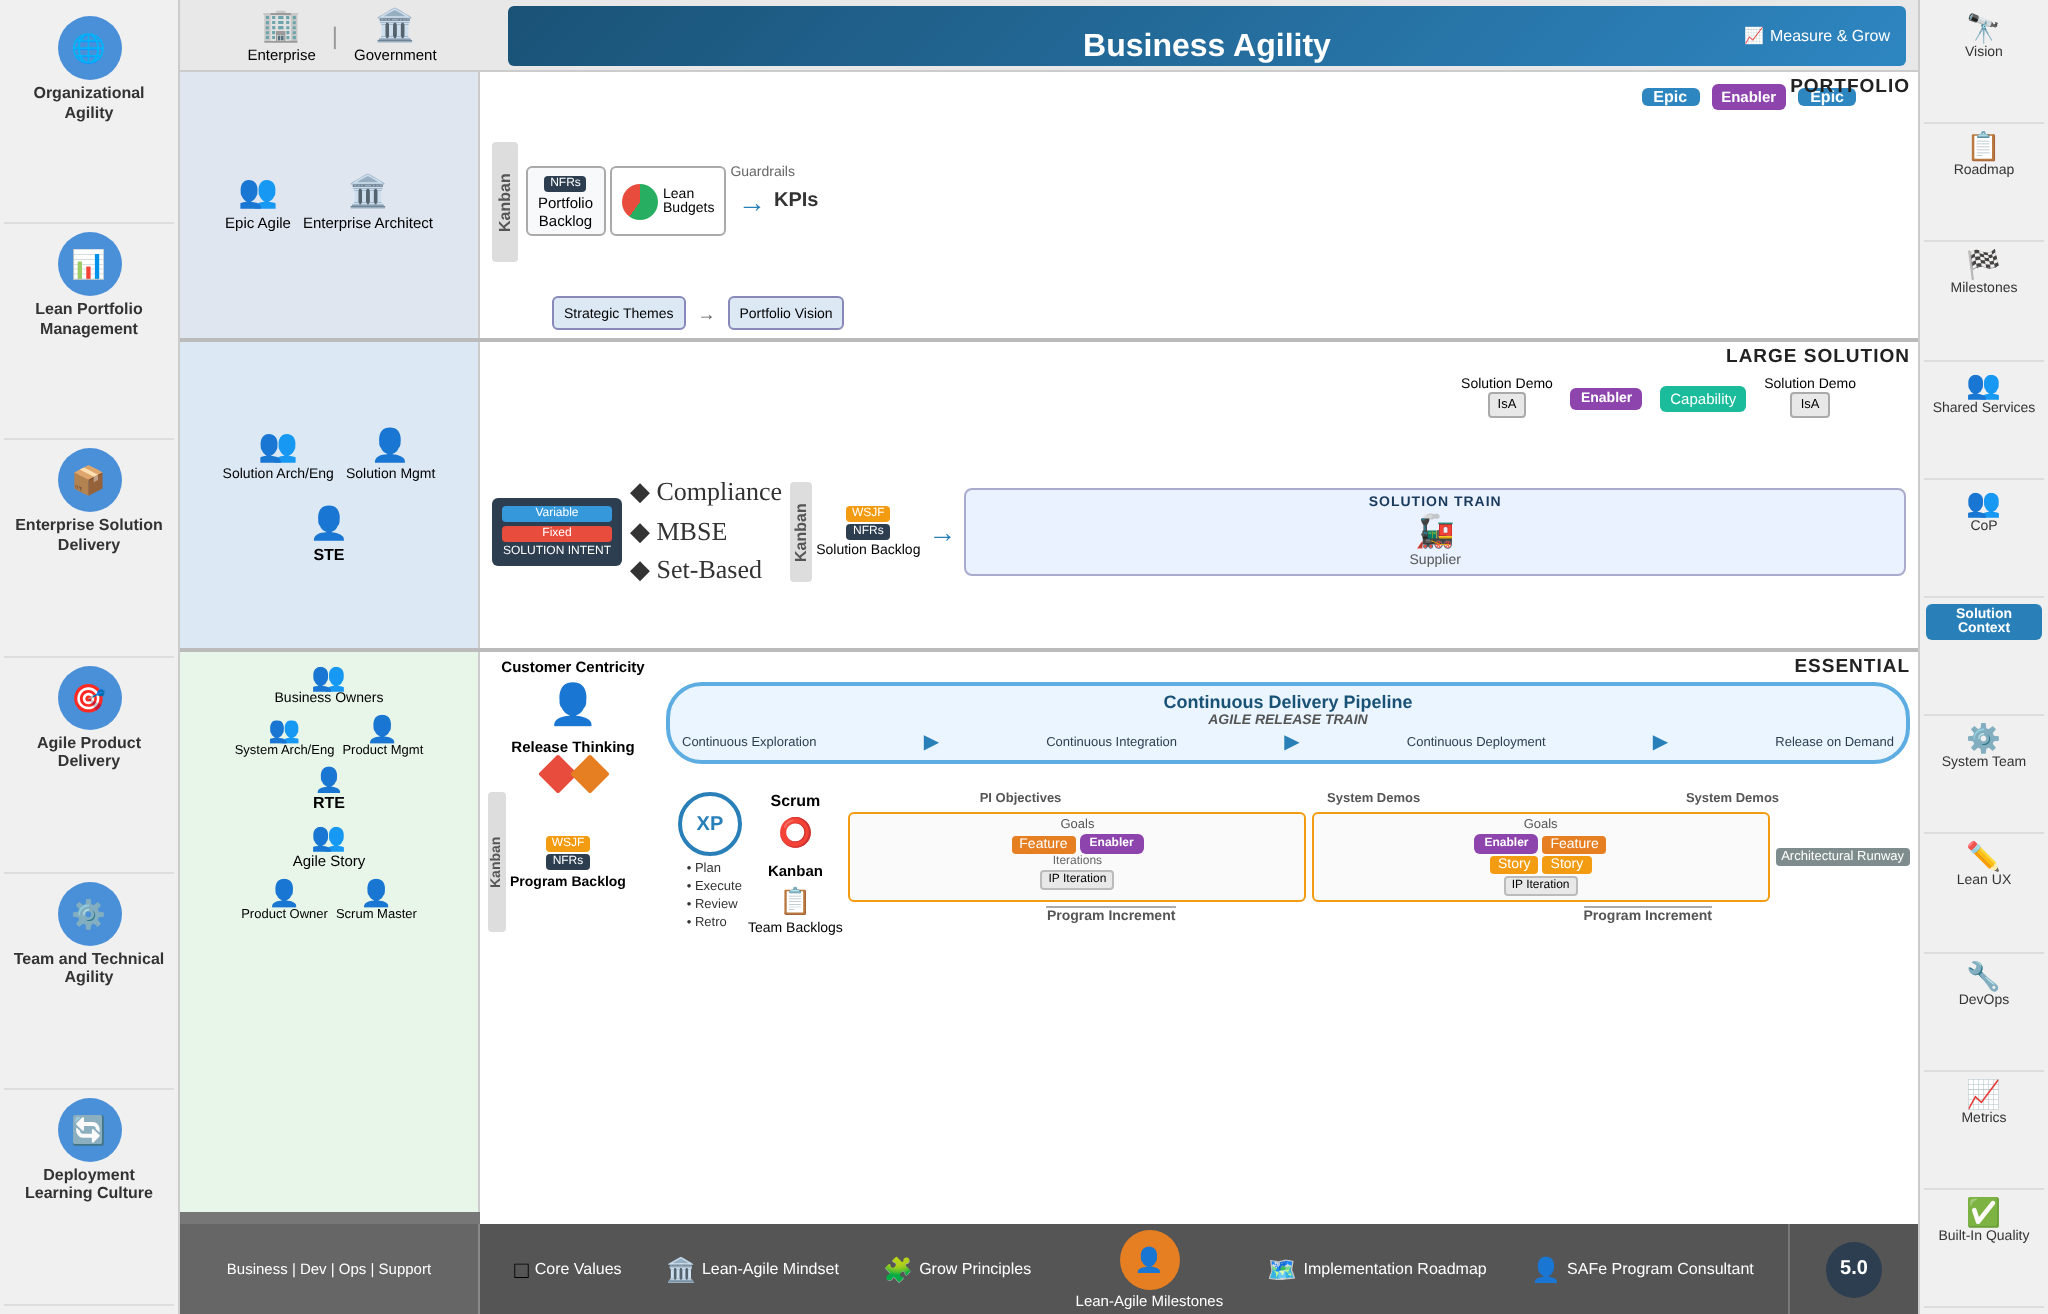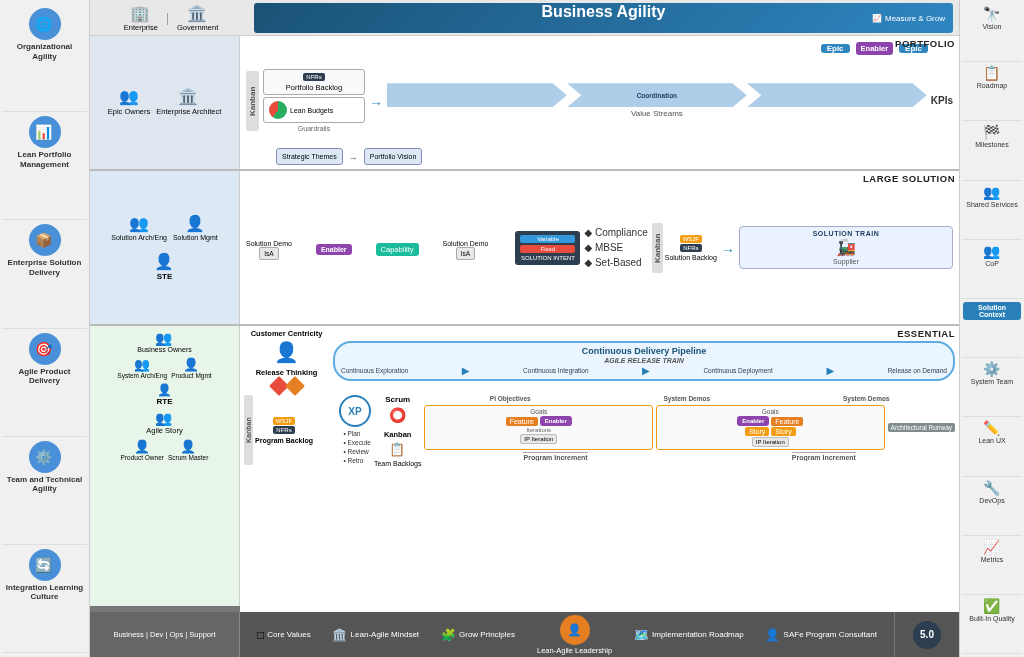--- a/index.html
+++ b/index.html
@@ -182,23 +182,24 @@
       display: flex;
       flex-direction: column;
       align-items: center;
       font-size: 7px;
       text-align: center;
       color: #2c3e50;
     }
 
     
     .compliance-list {
-      font-size: 10px;
+      font-size: 13px;
       color: #333;
       line-height: 1.5;
+      font-family: Liberation Serif, serif;
     }
 
     
     .version-badge {
       background: #2c3e50;
       color: white;
       border-radius: 50%;
       width: 28px;
       height: 28px;
       display: flex;
@@ -393,59 +394,59 @@
 Delivery</div>
     </div>
     <div class="sidebar-item">
       <div class="sidebar-icon">⚙️</div>
       <div class="sidebar-label">Team and
 Technical
 Agility</div>
     </div>
     <div class="sidebar-item">
       <div class="sidebar-icon">🔄</div>
-      <div class="sidebar-label">Integration
+      <div class="sidebar-label">Deployment
 Learning
 Culture</div>
     </div>
   </div>
 
   <div style="display:flex; flex-direction:column; flex:1; overflow:hidden;">
 
     <div class="header-enterprise-gov" style="height:36px; flex-shrink:0;">
       <div style="display:flex; align-items:center; gap:8px; width:150px; justify-content:center;">
         <div style="display:flex; flex-direction:column; align-items:center; font-size:7.5px;">
           <span style="font-size:16px;">🏢</span>
           <span>Enterprise</span>
         </div>
         <span style="color:#999; font-size:12px;">|</span>
         <div style="display:flex; flex-direction:column; align-items:center; font-size:7.5px;">
           <span style="font-size:16px;">🏛️</span>
           <span>Government</span>
         </div>
       </div>
 
-      <div style="flex:1; background:linear-gradient(135deg,#1a5276,#2e86c1); color:white; display:flex; align-items:flex-start; justify-content:center; border-radius:3px; position:relative; height:30px;">
+      <div style="flex:1; background:linear-gradient(135deg,#1a5276,#2e86c1); color:white; display:flex; align-items:flex-end; justify-content:center; border-radius:3px; position:relative; height:30px;">
         <span style="font-size:16px; font-weight:bold;">Business Agility</span>
         <div style="position:absolute; right:8px; top:50%; transform:translateY(-50%); display:flex; align-items:center; gap:3px; font-size:8px;">
           <span>📈</span>
           <span>Measure &amp; Grow</span>
         </div>
       </div>
     </div>
 
     <div style="flex:1; display:flex; flex-direction:column; overflow:hidden;">
 
       <div style="display:flex; flex:1.4; border-bottom:2px solid #bbb; overflow:hidden; position:relative;">
 
         <div style="width:150px; background:#e0e6f0; border-right:1px solid #ccc; display:flex; flex-direction:column; align-items:center; justify-content:center; gap:4px; padding:4px; flex-shrink:0;">
           <div class="role-row">
             <div class="role-item">
               <span class="role-icon">👥</span>
-              <span style="font-size:7.5px;">Epic Owners</span>
+              <span style="font-size:7.5px;">Epic Agile</span>
             </div>
             <div class="role-item">
               <span class="role-icon">🏛️</span>
               <span style="font-size:7.5px;">Enterprise Architect</span>
             </div>
           </div>
         </div>
 
         <div style="flex:1; position:relative; padding:4px 6px; display:flex; flex-direction:column; gap:3px;">
           <div class="section-header-tag">PORTFOLIO</div>
@@ -453,44 +454,34 @@
           <div style="display:flex; align-items:center; justify-content:flex-end; gap:6px; margin-right:25px; margin-top:2px;">
             <div class="epic-box">Epic</div>
             <div class="enabler-box">Enabler</div>
             <div class="epic-box">Epic</div>
           </div>
 
           <div style="display:flex; align-items:center; gap:4px; flex:1;">
             <div style="writing-mode:vertical-rl; transform:rotate(180deg); font-size:8px; font-weight:bold; color:#555; background:#ddd; padding:3px 2px; border-radius:2px; height:60px; display:flex; align-items:center; justify-content:center;">
               <span>Kanban</span>
             </div>
-            <div style="display:flex; flex-direction:column; gap:2px; width:102px;">
+            <div style="display:flex; flex-direction:row; gap:2px; width:102px;">
               <div class="portfolio-backlog-box">
                 <span class="nfrs-tag">NFRs</span>
                 <div style="font-size:7.5px; margin-top:2px;">Portfolio Backlog</div>
               </div>
               <div class="lean-budgets-box">
                 <div class="lean-budgets-circle"></div>
                 <span style="font-size:7px;">Lean Budgets</span>
               </div>
               <div class="guardrails-label">Guardrails</div>
             </div>
 
             <div style="color:#2980b9; font-size:14px; flex-shrink:0;">→</div>
 
-            <div style="flex:1; display:flex; flex-direction:column; gap:2px;">
-              <div style="display:flex; align-items:center; gap:0; height:24px;">
-                <div class="vs-chevron"></div>
-                <div class="vs-chevron">
-                  <span style="font-size:6.5px;">Coordination</span>
-                </div>
-                <div class="vs-chevron"></div>
-              </div>
-              <div style="font-size:8px; color:#555; text-align:center;">Value Streams</div>
-            </div>
 
             <div style="font-weight:bold; font-size:10px; color:#333;">KPIs</div>
           </div>
 
           <div style="display:flex; align-items:center; gap:6px; margin-top:2px; margin-left:30px;">
             <div class="process-box">
               <span style="font-size:7px;">Strategic
 Themes</span>
             </div>
             <span style="color:#555;">→</span>
@@ -514,24 +505,24 @@
               <span class="role-icon">👤</span>
               <span style="font-size:7px;">Solution Mgmt</span>
             </div>
           </div>
           <div class="role-item" style="margin-top:4px;">
             <span class="role-icon">👤</span>
             <span style="font-size:8px; font-weight:bold;">STE</span>
           </div>
         </div>
 
-        <div style="flex:1; position:relative; padding:4px 6px; display:flex; flex-direction:row; gap:2px;">
+        <div style="flex:1; position:relative; padding:4px 6px; display:flex; flex-direction:column; gap:2px;">
           <div class="section-header-tag">LARGE SOLUTION</div>
 
-          <div style="display:flex; align-items:center; justify-content:flex-start; margin-right:25px; margin-top:4px; gap:24px;">
+          <div style="display:flex; align-items:center; justify-content:flex-end; margin-right:25px; margin-top:14px; gap:9px;">
             <div style="display:flex; flex-direction:column; align-items:center; font-size:7px;">
               <span>Solution Demo</span>
               <div style="background:#e8e8e8; border:1px solid #aaa; padding:2px 4px; border-radius:2px; font-size:6.5px;">IsA</div>
             </div>
             <div class="enabler-box" style="font-size:7px;">Enabler</div>
             <div class="capability-box">Capability</div>
             <div style="display:flex; flex-direction:column; align-items:center; font-size:7px;">
               <span>Solution Demo</span>
               <div style="background:#e8e8e8; border:1px solid #aaa; padding:2px 4px; border-radius:2px; font-size:6.5px;">IsA</div>
             </div>
@@ -760,21 +751,21 @@
 Mindset</span>
           </div>
           <div class="bottom-item">
             <span style="font-size:12px;">🧩</span>
             <span style="color:white; font-size:8px;">Grow
 Principles</span>
           </div>
 
           <div style="display:flex; flex-direction:column; align-items:center; gap:1px;">
             <div style="width:30px; height:30px; border-radius:50%; background:#e67e22; display:flex; align-items:center; justify-content:center; font-size:12px;">👤</div>
-            <span style="color:white; font-size:7.5px; text-align:center;">Lean-Agile Leadership</span>
+            <span style="color:white; font-size:7.5px; text-align:center;">Lean-Agile Milestones</span>
           </div>
           <div class="bottom-item">
             <span style="font-size:12px;">🗺️</span>
             <span style="color:white; font-size:8px;">Implementation
 Roadmap</span>
           </div>
           <div class="bottom-item">
             <span style="font-size:12px;">👤</span>
             <span style="color:white; font-size:8px;">SAFe Program
 Consultant</span>

